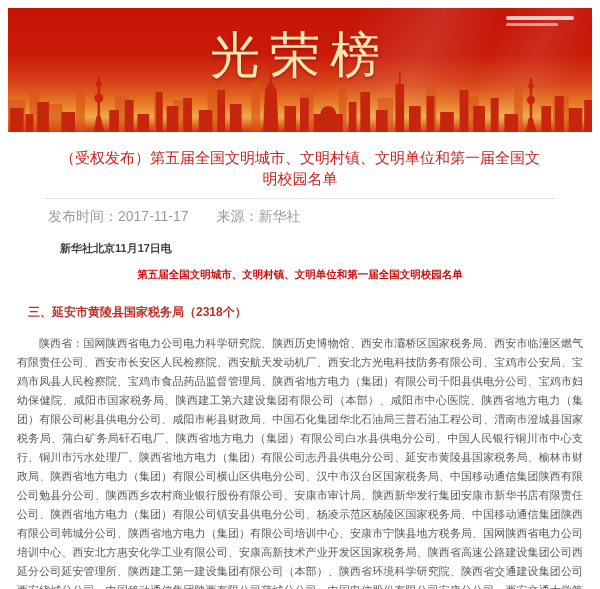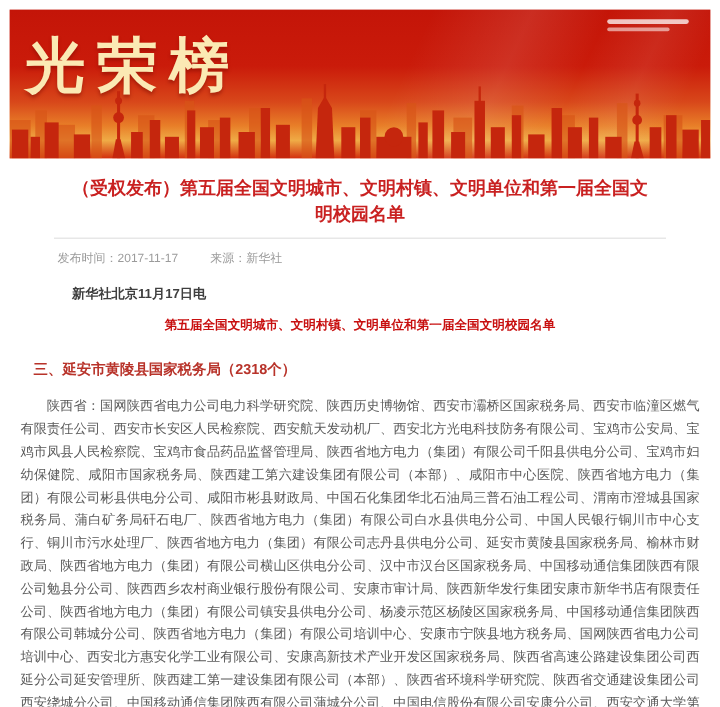--- a/index.html
+++ b/index.html
@@ -18,45 +18,46 @@
     background:
       linear-gradient(180deg, #c41508 0%, #ca1b0a 38%, #d8471a 62%, #e87e28 78%, #efab46 88%, #d3300e 100%);
   }
   .banner::after {
     content: "";
     position: absolute; inset: 0;
     background: linear-gradient(115deg, transparent 55%, rgba(255,255,255,0.10) 68%, transparent 78%, rgba(255,255,255,0.08) 86%, transparent 93%);
     pointer-events: none;
   }
   .banner-title {
-    position: absolute; top: 14px; left: 13px; right: 0;
-    font-size: 50px; font-weight: bold;
+    position: absolute; top: 14px; left: 0; right: 0;
+    text-align: center;
+    font-size: 50px; font-weight: normal;
     letter-spacing: 10px;
     color: #fbe9b4;
     text-shadow: 0 2px 3px rgba(120,10,0,0.45);
     z-index: 2;
   }
   .banner-watermark {
     position: absolute; top: 8px; right: 18px; z-index: 3;
   }
   .banner-watermark .wm-line1 { width: 68px; height: 4px; background: rgba(255,255,255,0.75); border-radius: 2px; }
   .banner-watermark .wm-line2 { width: 52px; height: 3px; margin-top: 3px; background: rgba(255,255,255,0.55); border-radius: 2px; }
   .skyline { position: absolute; left: 0; bottom: 0; width: 100%; height: 70px; z-index: 1; }
   
   .article-title {
     margin: 15px 55px 0 55px;
     text-align: center;
     font-size: 15px; line-height: 21px;
-    font-weight: bold;
+    font-weight: normal;
     color: #c92121;
   }
   .divider { margin: 9px 45px 0 45px; border-top: 1px solid #e2e2e2; }
   .meta-row {
     margin: 9px 0 0 48px;
-    font-size: 10px; color: #9b9b9b;
+    font-size: 14px; color: #9b9b9b;
   }
   .meta-row .meta-source { margin-left: 24px; }
   .dateline {
     margin: 15px 0 12px 60px;
     font-size: 11px; font-weight: bold; color: #3f3f3f;
   }
   .subtitle {
     text-align: center;
     font-size: 10.5px; font-weight: bold;
     color: #c80f0f;

